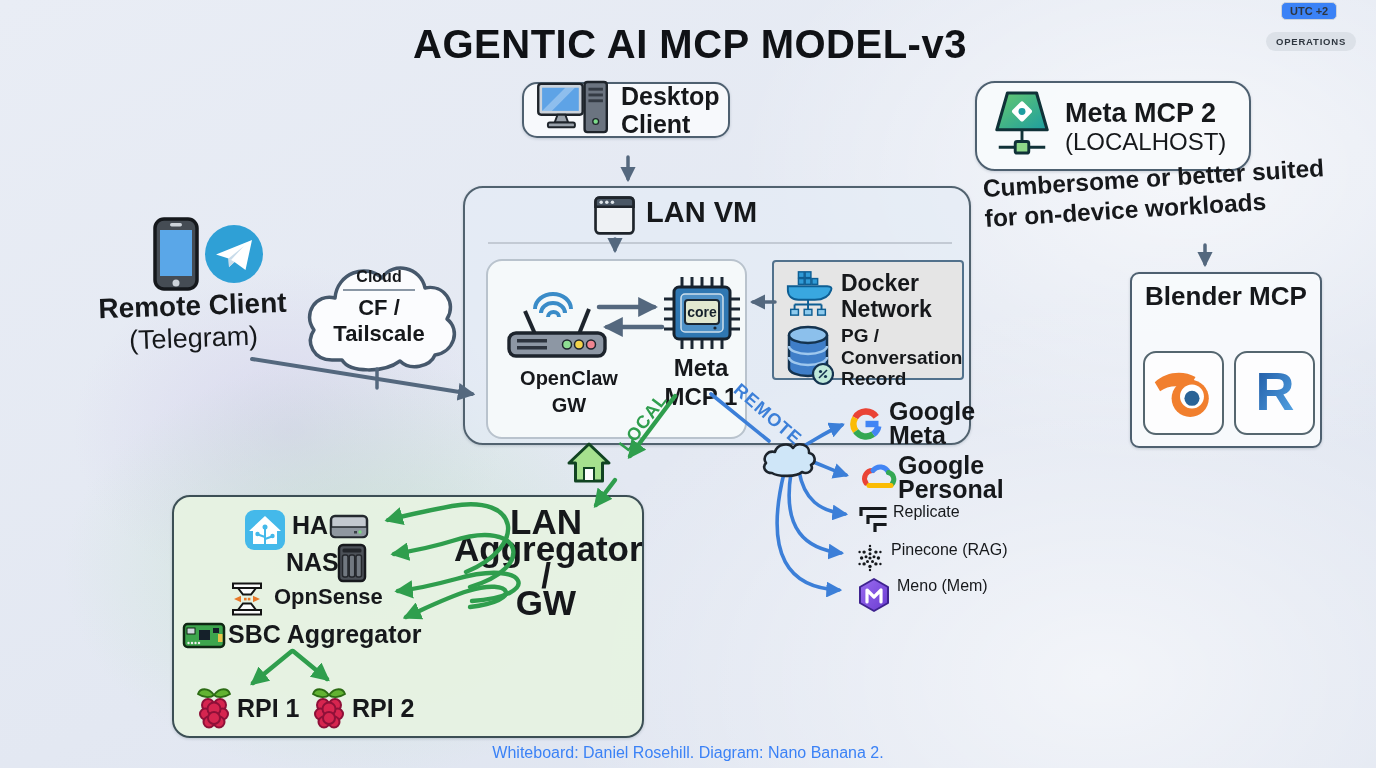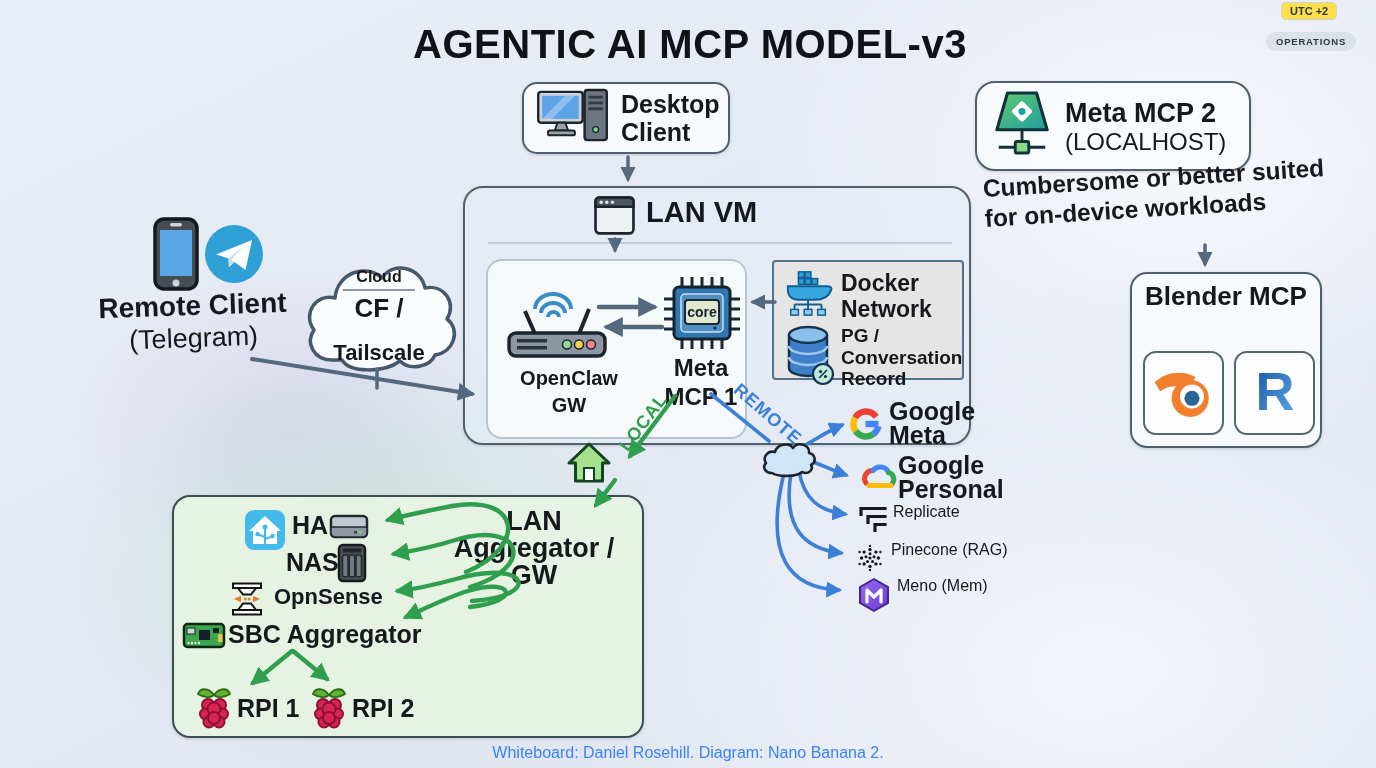--- a/index.html
+++ b/index.html
@@ -19,21 +19,21 @@
       repeating-linear-gradient(90deg, transparent 0 30px, rgba(120,212,218,0.3) 30px 40px);}
   .circuit.right{left:1152;top:0;width:224;height:580;opacity:.38;
     background:
       repeating-linear-gradient(0deg, transparent 0 26px, rgba(110,206,214,0.42) 26px 30px),
       repeating-linear-gradient(90deg, transparent 0 34px, rgba(110,206,214,0.32) 34px 42px);}
   .box{position:absolute;background:rgba(248,250,252,0.94);border:2.5px solid #4e6070;
        border-radius:15px;box-shadow:0 1px 3px rgba(40,60,80,0.2);box-sizing:border-box;}
   .title{position:absolute;left:340px;top:22px;width:700px;text-align:center;
          font-size:40px;font-weight:800;letter-spacing:.5px;color:#101216;}
   .pill{position:absolute;font-weight:bold;color:#2e363f;}
-  .pill.utc{left:1281px;top:2px;background:#fde047;border:1px solid #ccd2da;border-radius:5px;
+  .pill.utc{left:1281px;top:2px;background:#3b82f6;border:1px solid #ccd2da;border-radius:5px;
             padding:2px 8px;font-size:11px;}
   .pill.ops{left:1266px;top:32px;background:#dce1e8;border-radius:11px;padding:4px 10px;
             font-size:9.5px;letter-spacing:.8px;}
   .b{font-weight:bold;}
   .ctr{text-align:center;}
   .connectors{position:absolute;left:0;top:0;z-index:6;pointer-events:none;}
   .z7{z-index:7;}
   .edge-label{position:absolute;font-size:18px;font-weight:800;letter-spacing:1px;z-index:8;}
   .svc-row .t1{font-size:25px;font-weight:bold;line-height:24px;}
   .footer{position:absolute;left:388px;top:744px;width:600px;text-align:center;
@@ -68,21 +68,21 @@
 </defs>
 </svg>
 
 <div class="circuit left"></div>
 <div class="circuit right"></div>
 
 <div class="title">AGENTIC AI MCP MODEL-v3</div>
 <div class="pill utc">UTC +2</div>
 <div class="pill ops">OPERATIONS</div>
 
-<div class="box" style="left:522px;top:82px;width:208px;height:72px;display:flex;align-items:center;gap:10px;padding-left:11px;">
+<div class="box" style="left:522px;top:82px;width:208px;height:56px;display:flex;align-items:center;gap:10px;padding-left:11px;">
   <span>
     <svg width="76" height="56" viewBox="0 0 76 58">
       <rect x="2" y="4" width="46" height="32" rx="3" fill="#ccd3db" stroke="#1e242b" stroke-width="2.5"></rect>
       <rect x="6" y="8" width="38" height="24" fill="#5ea3e6"></rect>
       <path d="M6,32 L30,8 L40,8 L16,32 Z" fill="rgba(255,255,255,0.3)"></path>
       <path d="M22,36 h8 l3,8 h-14 z" fill="#9aa2ab" stroke="#1e242b" stroke-width="2"></path>
       <rect x="12" y="44" width="28" height="5" rx="2" fill="#9aa2ab" stroke="#1e242b" stroke-width="2"></rect>
       <rect x="50" y="2" width="23" height="52" rx="3" fill="#6b7480" stroke="#1e242b" stroke-width="2.5"></rect>
       <rect x="54" y="8" width="15" height="3" fill="#343b44"></rect>
         <rect x="54" y="14" width="15" height="3" fill="#343b44"></rect>
@@ -109,21 +109,21 @@
     <div class="b" style="font-size:27px;">Meta MCP 2</div>
     <div style="font-size:24px;line-height:27px;">(LOCALHOST)</div>
   </div>
 </div>
 
 <div class="abs" style="left:982px;top:174px;width:372px;font-size:24.5px;font-weight:600;line-height:30px;transform:rotate(-3.5deg);transform-origin:left top;">
   <div>Cumbersome or better suited</div>
   <div>for on-device workloads</div>
 </div>
 
-<div class="box" style="left:1130px;top:272px;width:192px;height:176px;border-radius:17px;">
+<div class="box" style="left:1130px;top:272px;width:192px;height:176px;border-radius:9px;">
   <div class="ctr b" style="margin-top:7px;font-size:26px;line-height:30px;">
     <div>Blender MCP</div>
   </div>
   <div class="abs" style="left:11px;top:77px;width:77px;height:80px;background:#fdfdfe;border:2.5px solid #55666f;border-radius:13px;display:flex;align-items:center;justify-content:center;">
     <svg width="62" height="58" viewBox="0 0 70 64">
       <path d="M2,20 C14,8 34,6 48,14 L40,28 C30,22 16,24 8,30 Z" fill="#f17f2e"></path>
       <circle cx="42" cy="38" r="21" fill="#f17f2e"></circle>
       <circle cx="44" cy="36" r="13.5" fill="#fff"></circle>
       <circle cx="44" cy="38" r="8.5" fill="#2a6396"></circle>
     </svg>
@@ -246,26 +246,26 @@
   <div style="font-size:27px;">(Telegram)</div>
 </div>
 
 <span class="abs" style="left:298px;top:246px;">
   <svg width="162" height="132" viewBox="0 0 162 132">
     <path d="M34,114 C16,114 7,97 16,84 C4,68 18,47 37,52 C39,27 68,17 84,32 C95,15 123,21 127,42 C146,38 159,57 149,73 C163,84 156,106 137,109 C132,121 112,125 102,115 C86,127 52,127 44,114 Z" fill="#fbfcfe" stroke="#46586c" stroke-width="3.5" stroke-linejoin="round"></path>
   </svg></span>
 <div class="abs ctr z7" style="left:318px;top:268px;width:122px;">
   <div style="font-size:16px;font-weight:600;">Cloud</div>
   <div style="width:72px;height:2px;background:#8a97a5;margin:3px auto 4px;"></div>
-  <div class="b" style="font-size:26px;line-height:26px;">CF /</div>
-  <div class="b" style="font-size:22px;line-height:26px;margin-top:19px;">Tailscale</div>
+  <div class="b" style="font-size:22px;line-height:26px;">CF /</div>
+  <div class="b" style="font-size:22px;line-height:26px;">Tailscale</div>
 </div>
 
 <div class="box" style="left:172px;top:495px;width:472px;height:243px;background:rgba(230,242,226,0.96);border-color:#3c4f55;border-radius:18px;">
-  <div class="abs b ctr" style="left:268px;top:11px;width:184px;font-size:27px;line-height:27px;">
+  <div class="abs b ctr" style="left:280px;top:11px;width:184px;font-size:35px;line-height:27px;">
     <div>LAN</div>
     <div>Aggregator /</div>
     <div>GW</div>
   </div>
 
   <span class="abs" style="left:70px;top:12px;">
     <svg width="42" height="42" viewBox="0 0 42 42">
       <rect x="1" y="1" width="40" height="40" rx="9" fill="#44b9ea"></rect>
       <path d="M21,7 L37,22 H33 V35 H9 V22 H5 Z" fill="#fff"></path>
       <g stroke="#44b9ea" stroke-width="2" fill="none">

